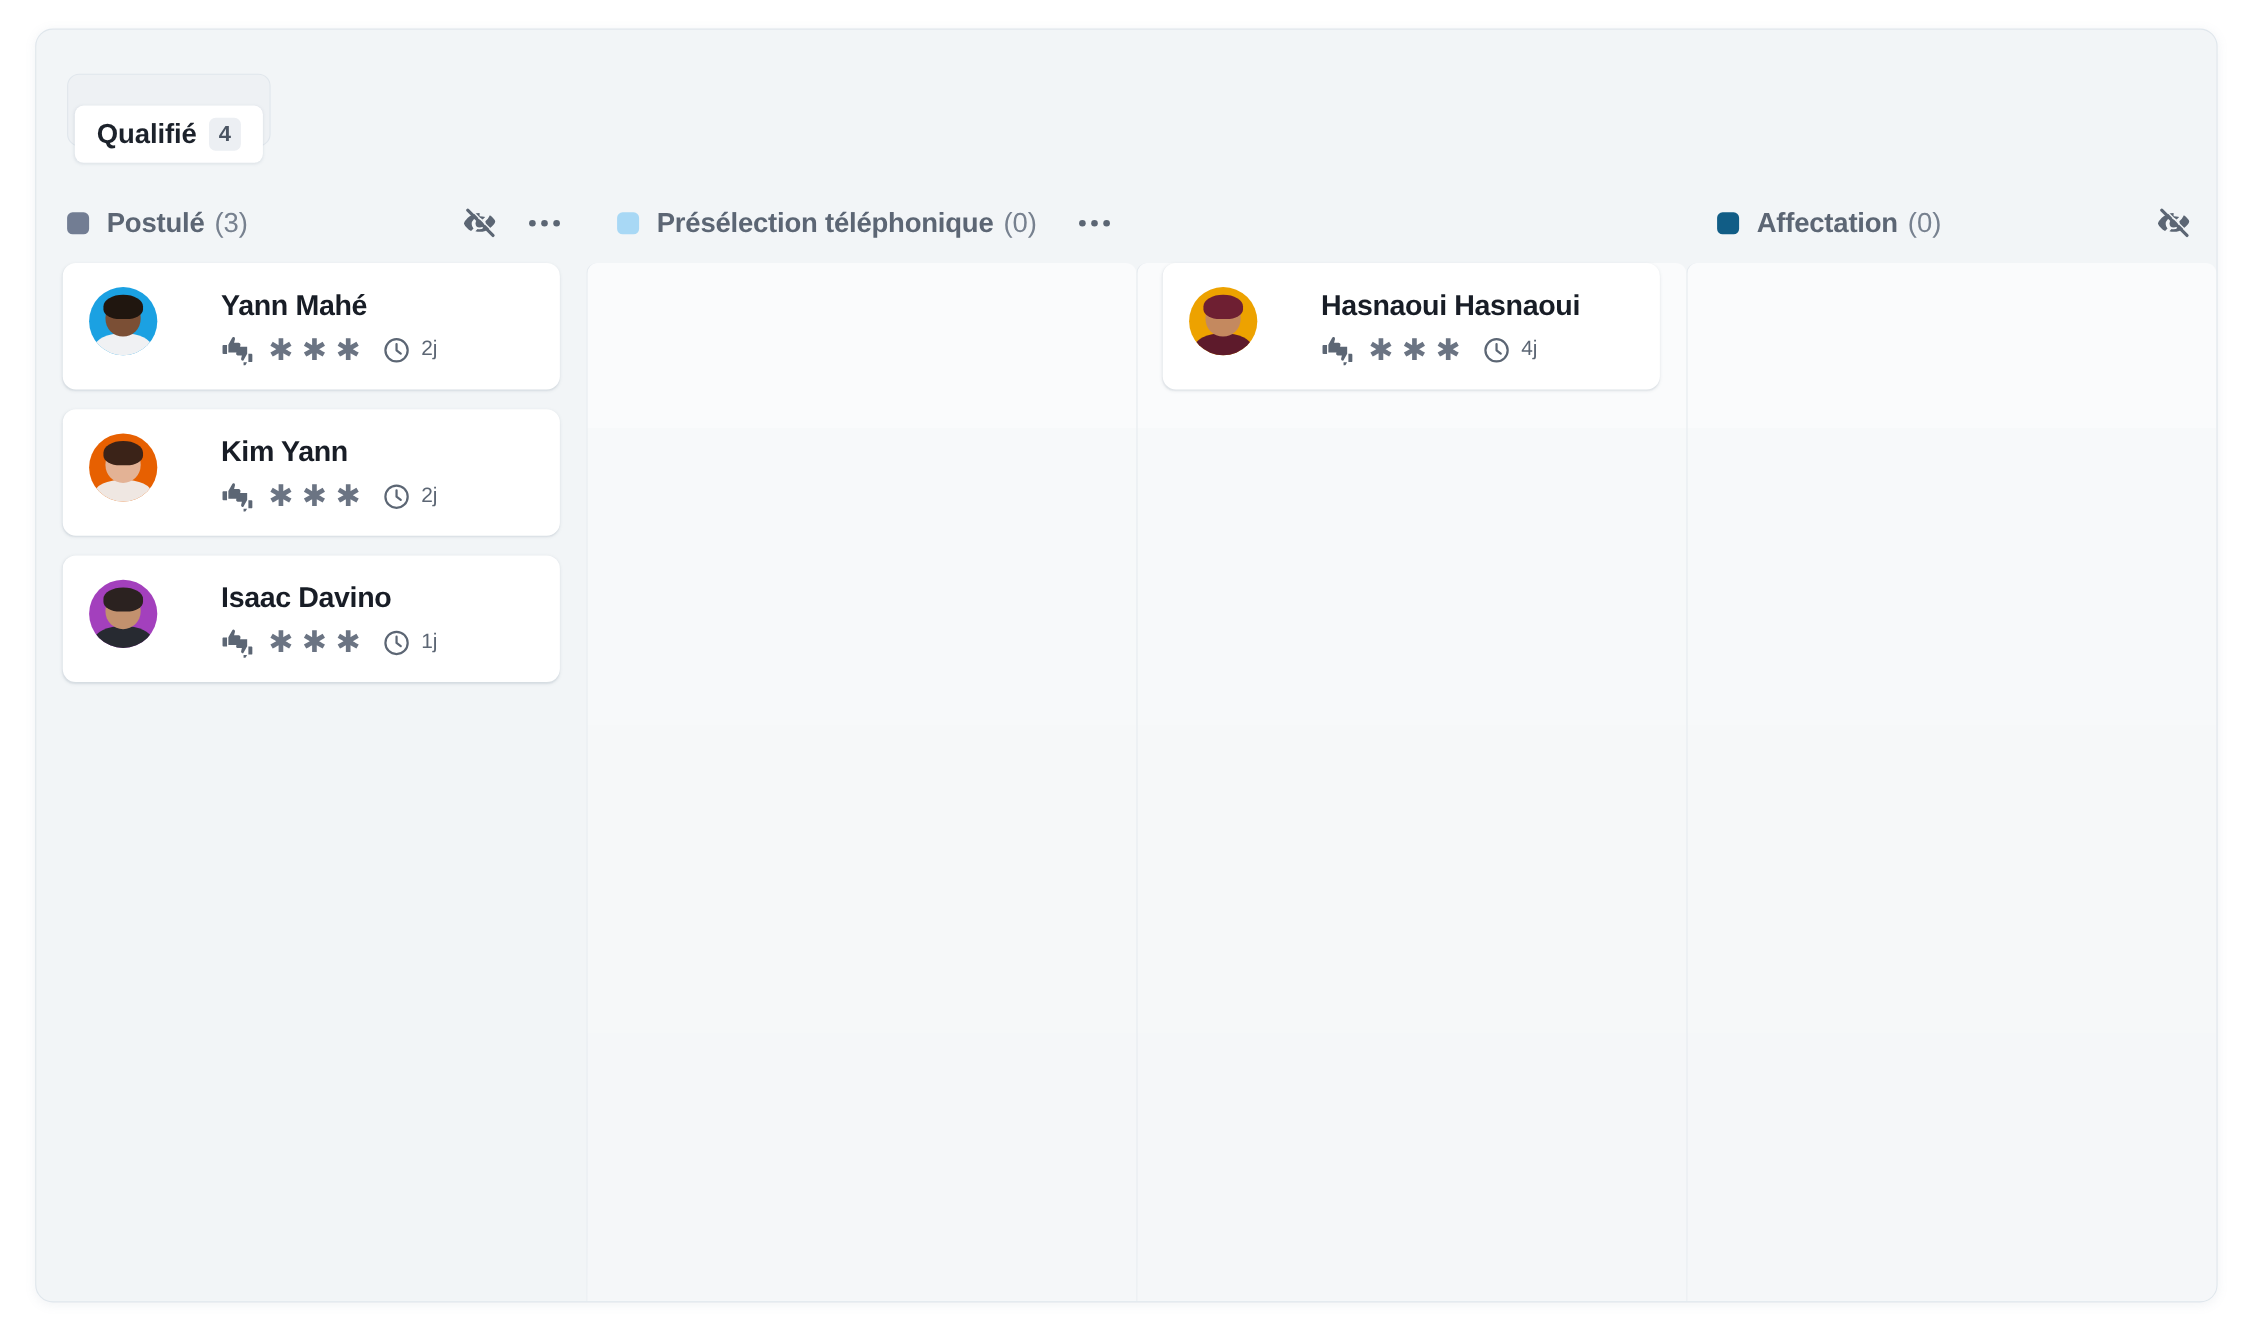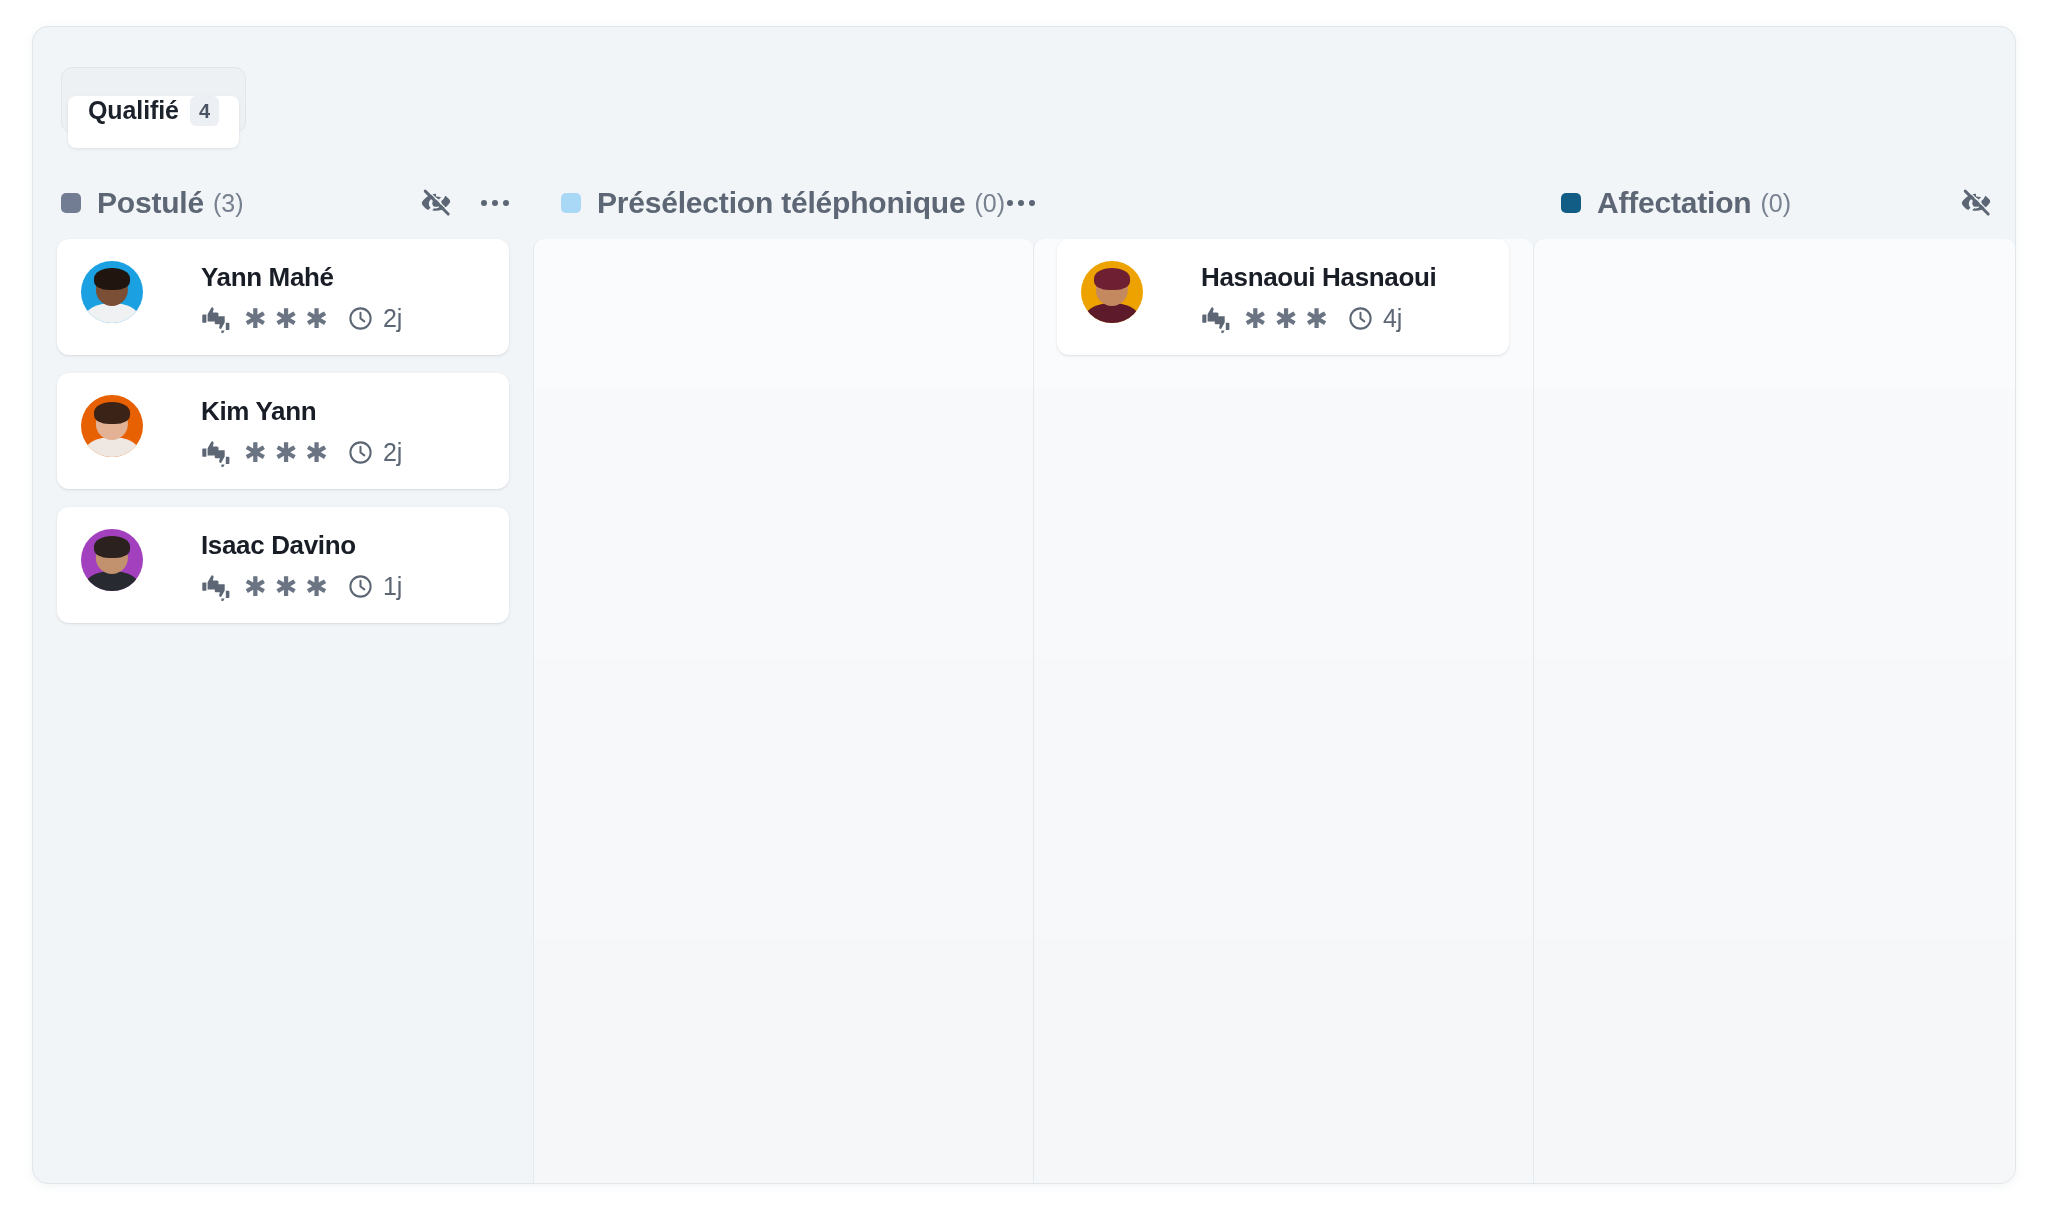--- a/index.html
+++ b/index.html
@@ -34,21 +34,21 @@
     display: flex;
     align-items: center;
     background: #eef1f4;
     border: 1px solid #e0e6ec;
     border-radius: 11px;
     padding: 6px;
     gap: 2px;
   }
   .tab {
     display: flex;
-    align-items: flex-start;
+    align-items: center;
     gap: 11px;
     height: 52px;
     padding: 0 20px;
     border-radius: 8px;
     cursor: pointer;
     white-space: nowrap;
     margin-top: 44px;
   }
   .tab.active {
     background: #ffffff;
@@ -101,21 +101,21 @@
     padding-right: 22px;
   }
   .col-swatch {
     width: 20px;
     height: 20px;
     border-radius: 5px;
     flex: 0 0 20px;
     margin-right: 16px;
   }
   .col-title {
-    font-size: 30px;
+    font-size: 25px;
     font-weight: 600;
     color: #5c6674;
     letter-spacing: -0.2px;
     white-space: nowrap;
   }
   .col-count {
     font-size: 25px;
     font-weight: 400;
     color: #77818f;
     margin-left: 9px;
@@ -241,21 +241,21 @@
     gap: 8px;
     margin-right: 19px;
   }
   .stars span {
     font-size: 27px;
     line-height: 18px;
     color: #6b7483;
   }
   .meta .clock { margin-right: 9px; display: flex; align-items: center; }
   .meta .days {
-    font-size: 25px;
+    font-size: 19px;
     color: #5c6674;
     font-weight: 400;
   }
 </style>
 </head>
 <body>
 
 <div id="board-panel">
 
   <div id="tabs">

